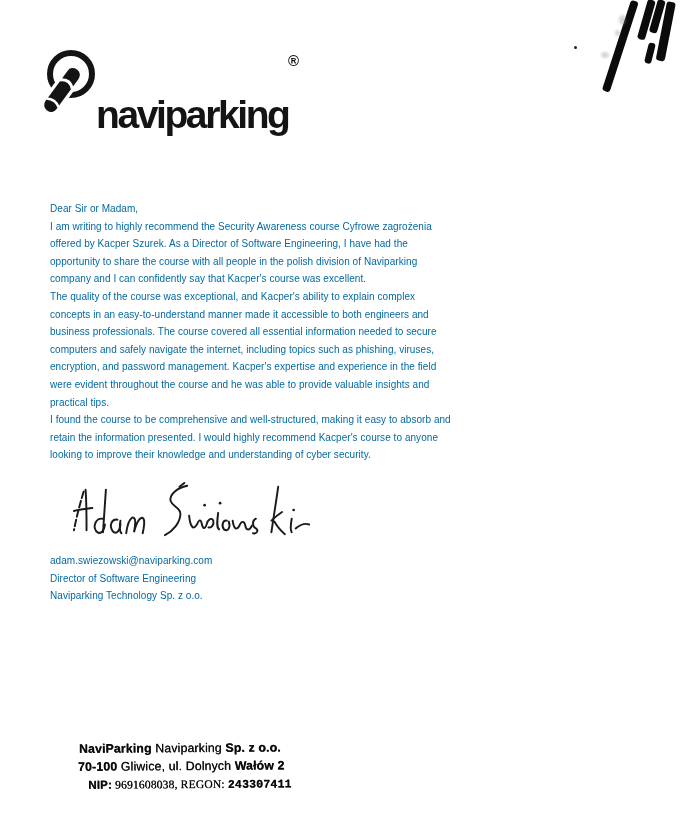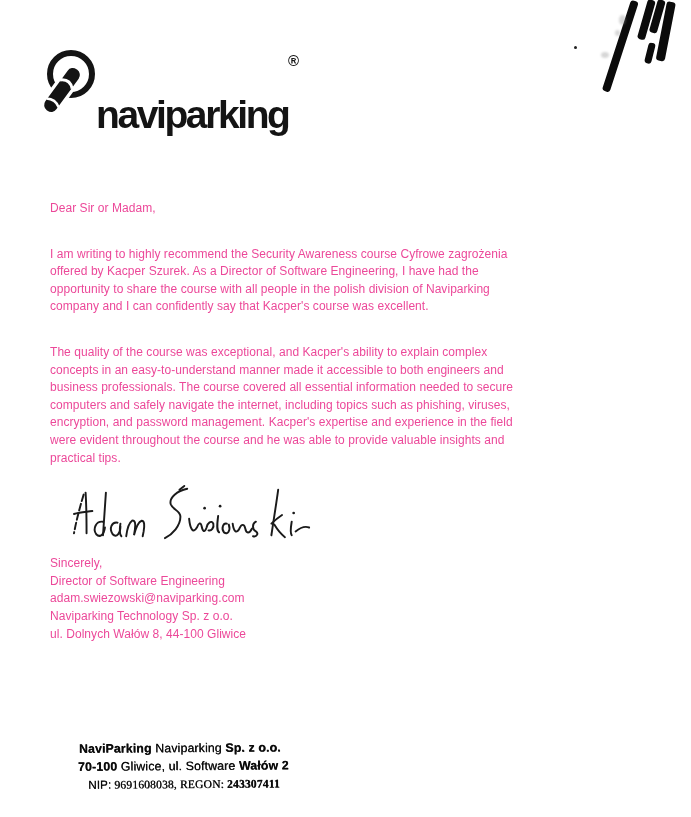--- a/index.html
+++ b/index.html
@@ -28,42 +28,42 @@
   .bar5 { left:72px; top:2px;  width:9px; height:60px; transform:rotate(11deg); }
   .smudge { position:absolute; background:#8a8a8a; opacity:.35; border-radius:50%; filter:blur(1px); }
   .sm1 { left:24px; top:15px; width:7px; height:10px; }
   .sm2 { left:20px; top:30px; width:5px; height:6px; }
   .sm3 { left:6px;  top:52px; width:8px; height:6px; }
   .speck { position:absolute; left:574px; top:46px; width:3px; height:3px; background:#222; border-radius:50%; }
 
   
   .letter-body {
     position:absolute; left:50px; top:200px; width:628px;
-    font-size:12px; line-height:17.6px; color:#ec4899; letter-spacing:0.05px;
+    font-size:10px; line-height:17.6px; color:#0369a1; letter-spacing:0.05px;
   }
-  .para { white-space:pre-line; margin-top:28px; }
+  .para { white-space:pre-line; margin-top:0; }
   .greeting { white-space:pre-line; }
 
   .signature-box { margin-top:16px; margin-left:18px; height:60px; }
   .signoff { margin-top:12px; }
   .signoff div { line-height:17.6px; }
 
   
   .stamp {
     position:absolute; left:79px; top:739px;
     font-size:12.3px; line-height:18.2px; color:#0a0a0a;
     transform:rotate(-0.4deg);
     text-shadow:0.3px 0.3px 0.4px rgba(0,0,0,0.85);
     letter-spacing:0.15px;
   }
   .stamp b { font-weight:700; }
   .stamp-line2 { margin-left:-1px; }
   .stamp-line3 { margin-left:9px; font-size:11.6px; font-family:"Liberation Serif", serif; }
-  .stamp-line3 .nip-label { font-family:"Liberation Sans", sans-serif; font-weight:400; }
-  .stamp-line3 b.regon-val { font-family:Liberation Serif, serif; font-weight:700;text-align:right; }
+  .stamp-line3 .nip-label { font-family:"Liberation Sans", sans-serif; font-weight:700; }
+  .stamp-line3 b.regon-val { font-family:Liberation Mono, monospace; font-weight:700;text-align:right; }
 </style>
 </head>
 <body>
 
 <div class="logo-wrap">
   <svg class="logo-icon-svg" width="58" height="74" viewBox="0 0 58 74" aria-hidden="true">
     <circle cx="31" cy="28" r="21" fill="none" stroke="#141414" stroke-width="6"></circle>
     <g transform="translate(22,44) rotate(36)">
       <rect x="-8.5" y="-27" width="17" height="54" rx="8" fill="#141414" stroke="#ffffff" stroke-width="3.4"></rect>
       <path d="M -7.5 -7 Q 0 -14 7.5 -7" fill="none" stroke="#ffffff" stroke-width="3"></path>
@@ -93,20 +93,23 @@
 offered by Kacper Szurek. As a Director of Software Engineering, I have had the
 opportunity to share the course with all people in the polish division of Naviparking
 company and I can confidently say that Kacper's course was excellent.</div>
   <div class="para">The quality of the course was exceptional, and Kacper's ability to explain complex
 concepts in an easy-to-understand manner made it accessible to both engineers and
 business professionals. The course covered all essential information needed to secure
 computers and safely navigate the internet, including topics such as phishing, viruses,
 encryption, and password management. Kacper's expertise and experience in the field
 were evident throughout the course and he was able to provide valuable insights and
 practical tips.</div>
+  <div class="para">I found the course to be comprehensive and well-structured, making it easy to absorb and
+retain the information presented. I would highly recommend Kacper's course to anyone
+looking to improve their knowledge and understanding of cyber security.</div>
 
   <div class="signature-box">
     <svg width="250" height="60" viewBox="0 -4 250 62" aria-hidden="true" fill="none" stroke="#1a1a1a" stroke-width="2" stroke-linecap="round">
 
       <path d="M12,8 C9,18 5,32 2,48" stroke-dasharray="7 3"></path>
       <path d="M14,6 C15,20 15,34 15,48"></path>
       <path d="M2,28 C8,26 13,26 21,25"></path>
       <path d="M32,36 C25,35 21,43 25,49 C29,53 33,49 34,42"></path>
       <path d="M35,6 C34,20 33,36 32,50"></path>
       <path d="M47,37 C41,36 38,43 42,49 C46,53 50,48 50,41"></path>
@@ -125,25 +128,23 @@
       <path d="M213,3 C211,18 208,36 206,50"></path>
       <path d="M206,38 C210,34 214,31 217,29"></path>
       <path d="M209,39 C212,44 216,49 220,52"></path>
       <path d="M227,36 C226,42 225,47 227,50"></path>
       <circle cx="229" cy="27" r="1.4" fill="#1a1a1a" stroke="none"></circle>
       <path d="M231,46 C236,42 240,40 245,42"></path>
     </svg>
   </div>
 
   <div class="signoff">
-    <div>Sincerely,</div>
+    <div>adam.swiezowski@naviparking.com</div>
     <div>Director of Software Engineering</div>
-    <div>adam.swiezowski@naviparking.com</div>
     <div>Naviparking Technology Sp. z o.o.</div>
-    <div>ul. Dolnych Wałów 8, 44-100 Gliwice</div>
   </div>
 </div>
 
 <div class="stamp">
   <div class="stamp-line1"><b>NaviParking</b><span> Naviparking </span><b>Sp. z o.o.</b></div>
-  <div class="stamp-line2"><b>70-100</b><span> Gliwice, ul. Software </span><b>Wałów 2</b></div>
+  <div class="stamp-line2"><b>70-100</b><span> Gliwice, ul. Dolnych </span><b>Wałów 2</b></div>
   <div class="stamp-line3"><b class="nip-label">NIP:</b><span> 9691608038, REGON: </span><b class="regon-val">243307411</b></div>
 </div>
 
 </body></html>

